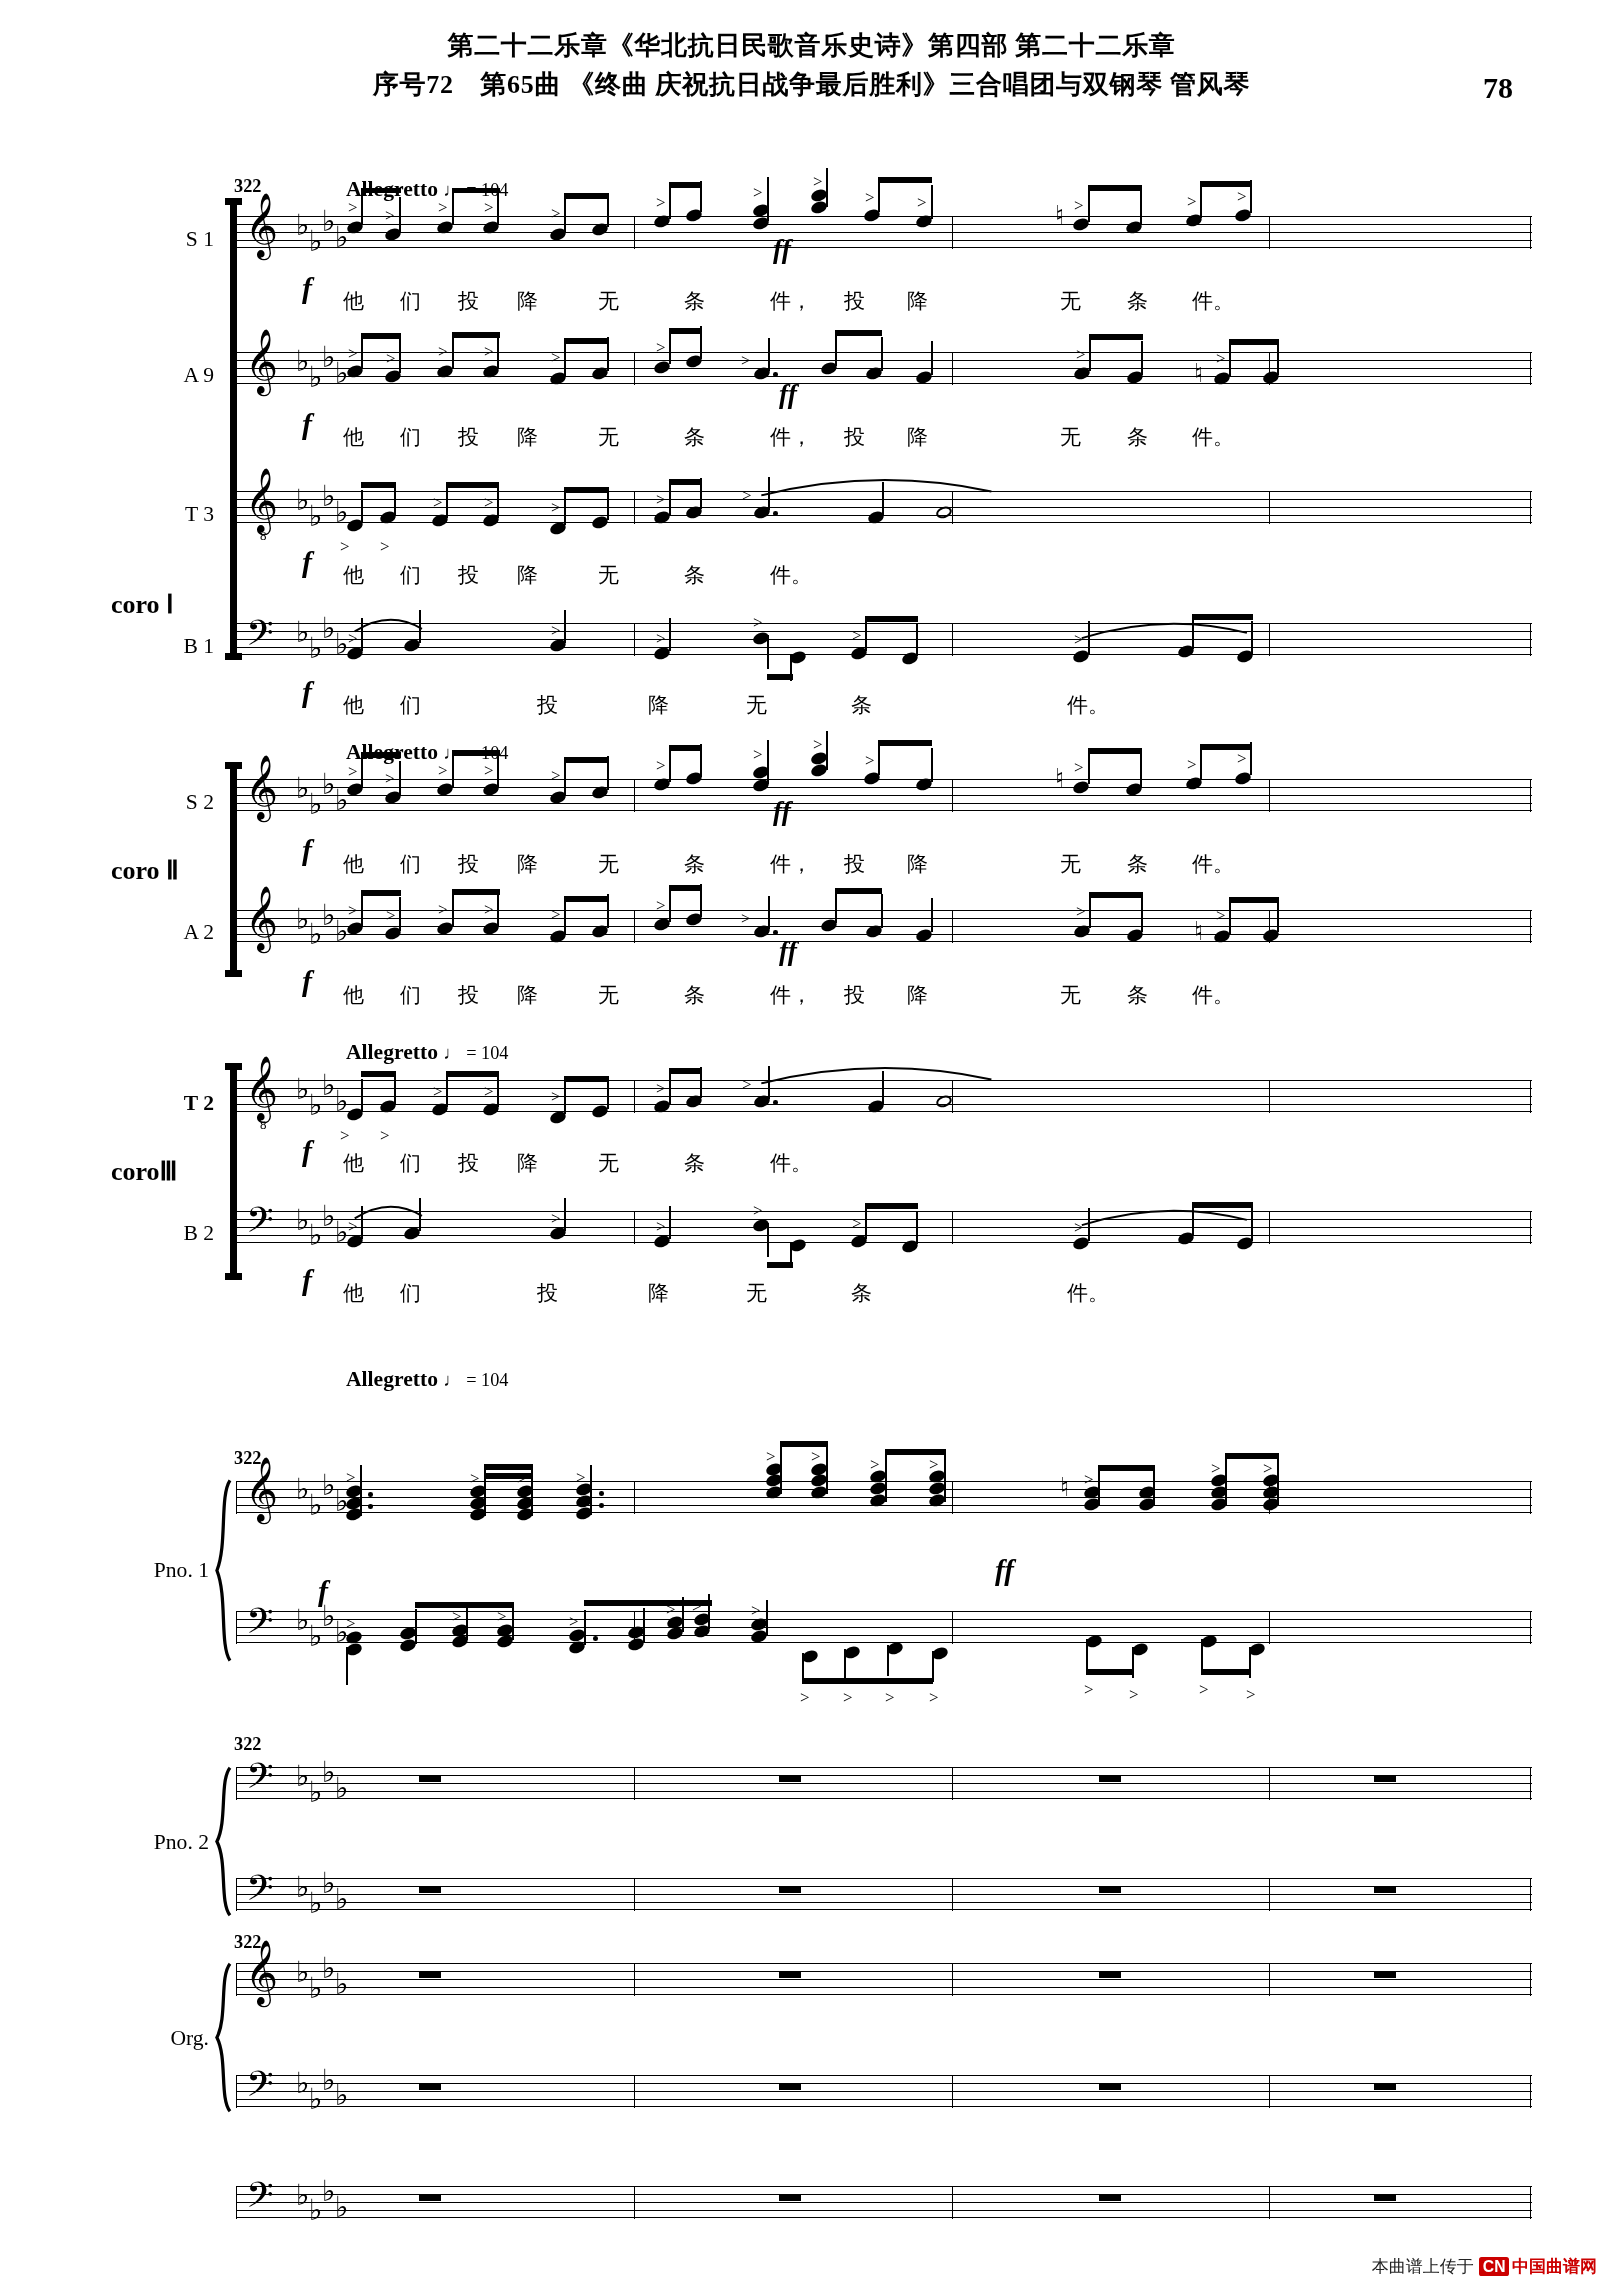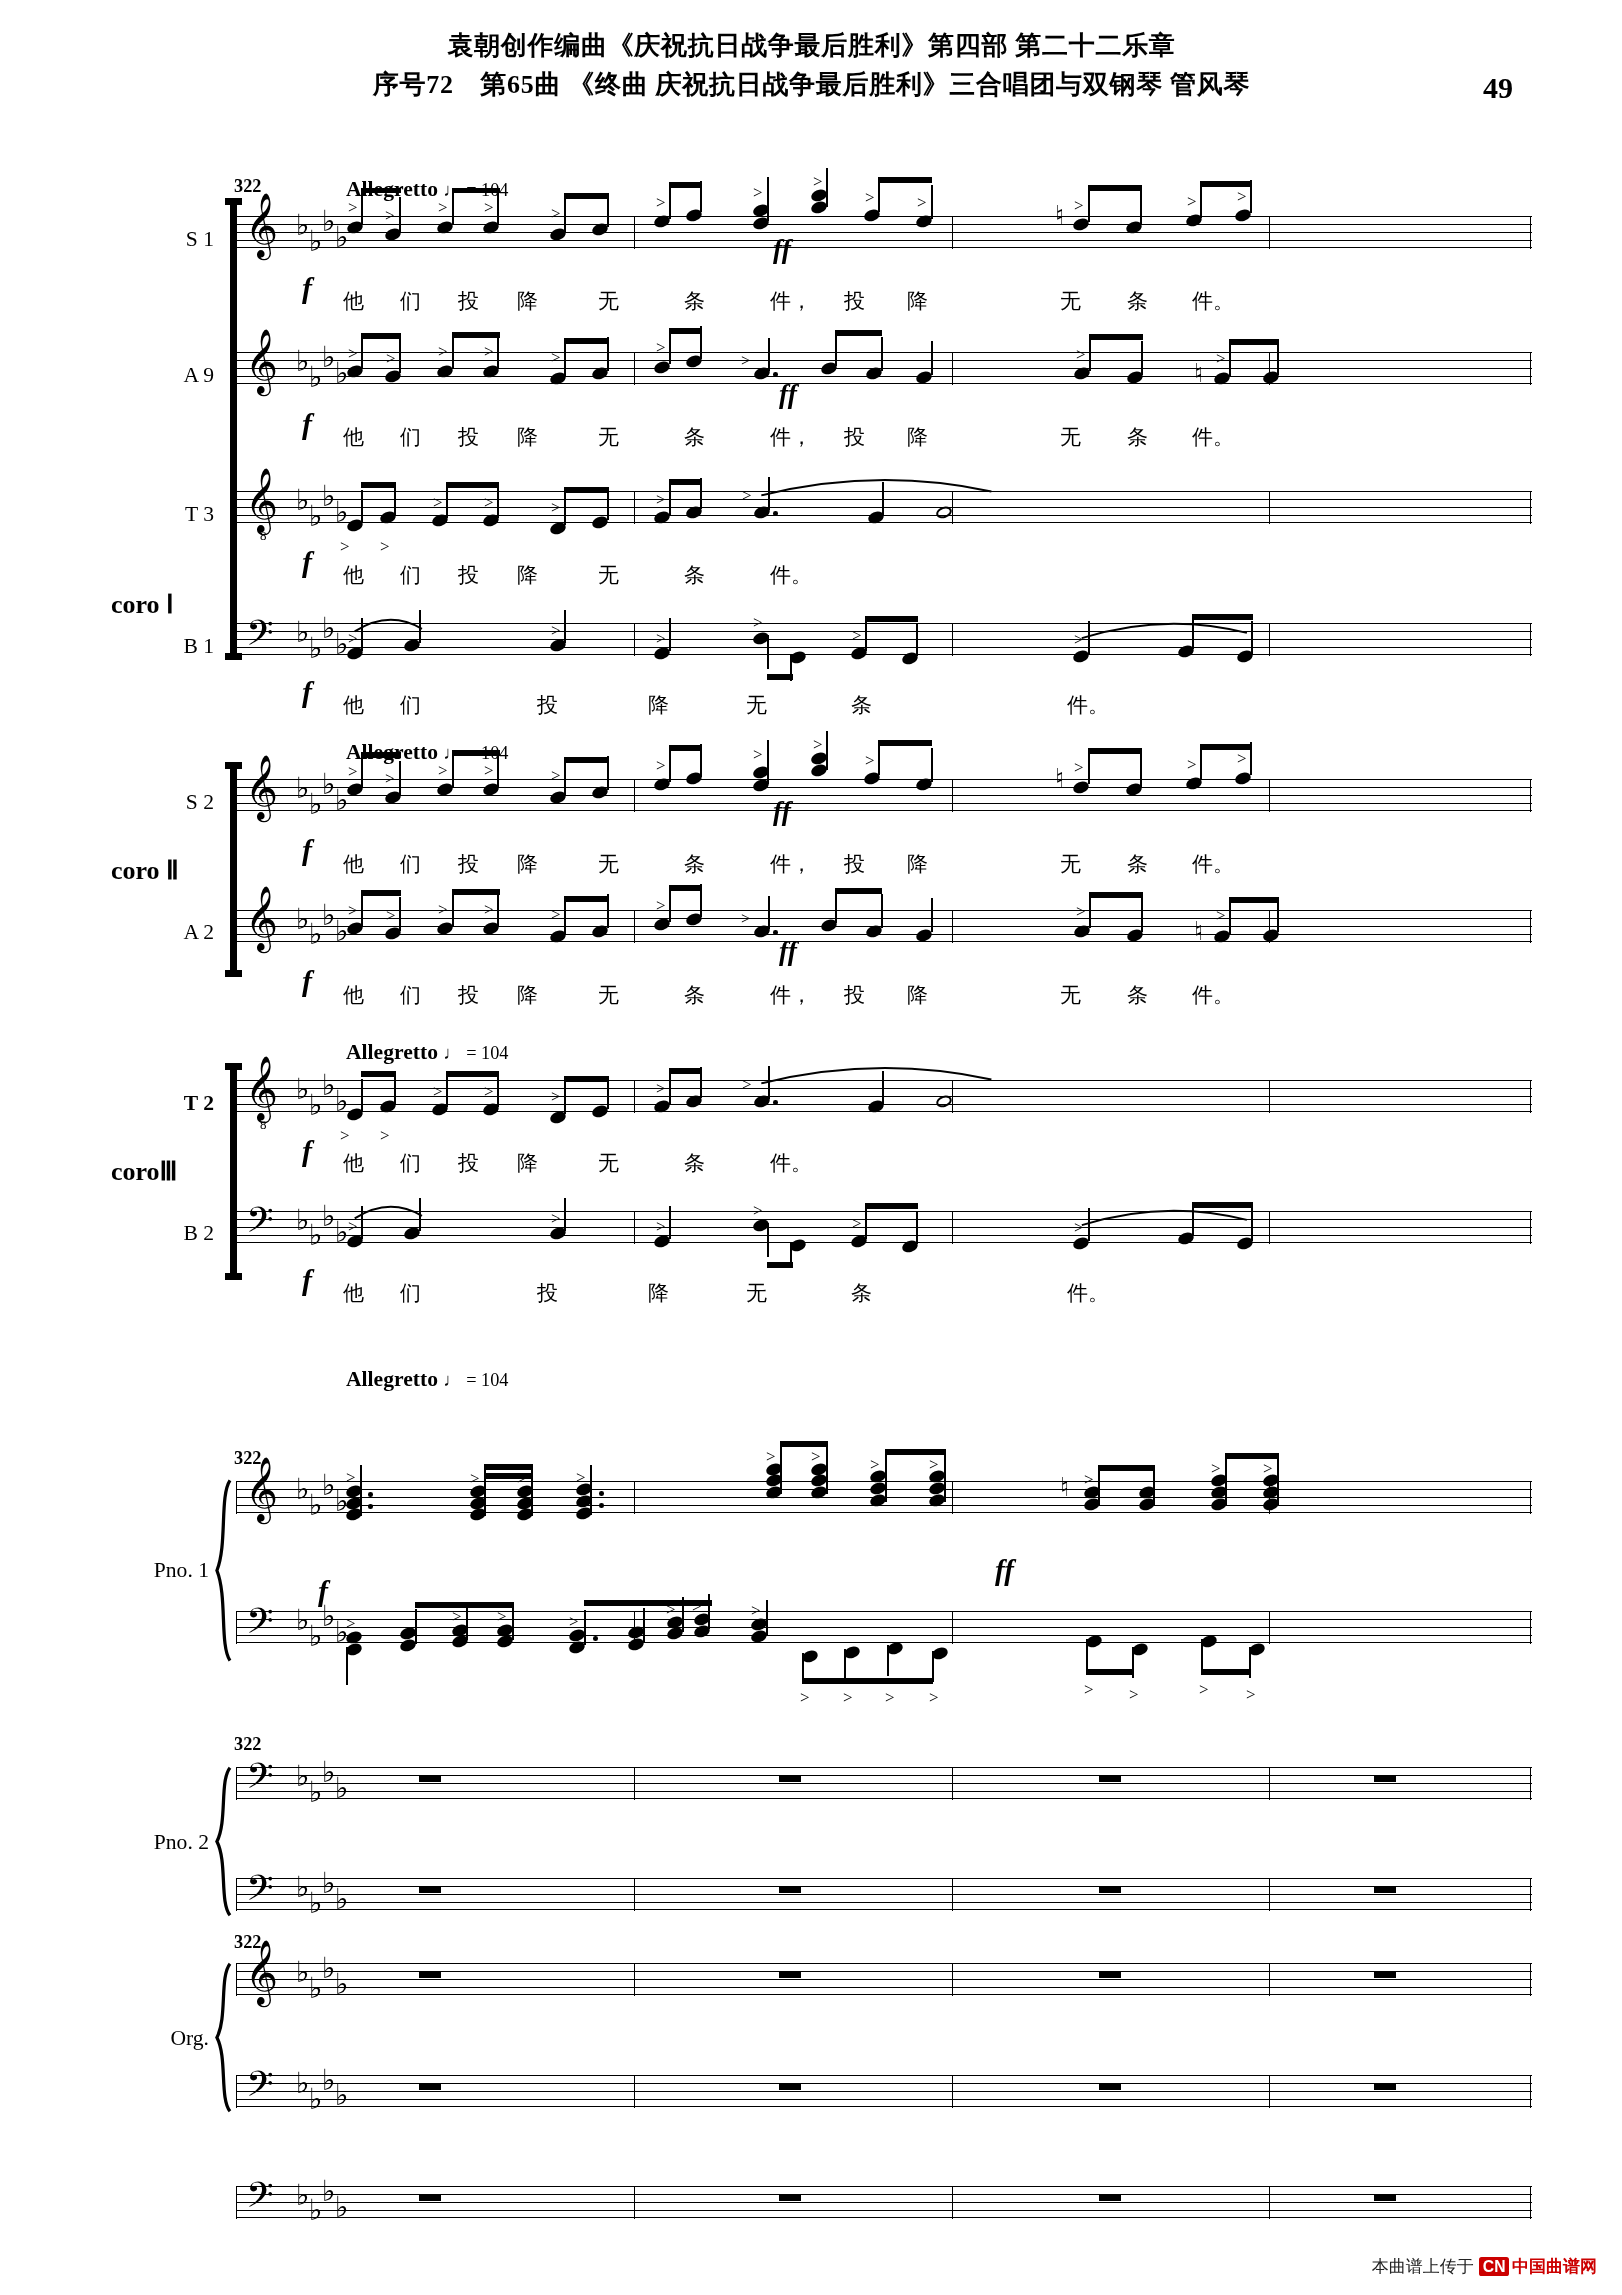--- a/index.html
+++ b/index.html
@@ -280,24 +280,24 @@
     font-weight: bold;
     font-size: 17px;
   }
 </style>
 </head>
 <body>
 
 <div class="page">
 
   <div class="header">
-    <div class="line1">袁朝创作编曲《庆祝抗日战争最后胜利》第四部  第二十二乐章</div>
+    <div class="line1">第二十二乐章《华北抗日民歌音乐史诗》第四部  第二十二乐章</div>
     <div class="line2">序号72　第65曲 《终曲 庆祝抗日战争最后胜利》三合唱团与双钢琴 管风琴</div>
   </div>
-  <div class="page-number">49</div>
+  <div class="page-number">78</div>
 
   <div class="score">
 
     <div class="bracket" style="left:230px; top:38px; height:454px;"></div>
     <div class="grp-lbl" style="left:111px; top:425px;">coro Ⅰ</div>
 
     <div class="measnum" style="left:234px; top:11.8px;">322</div>
 
     <div class="tempo" style="left:346px; top:13px;">
       <span>Allegretto</span>

